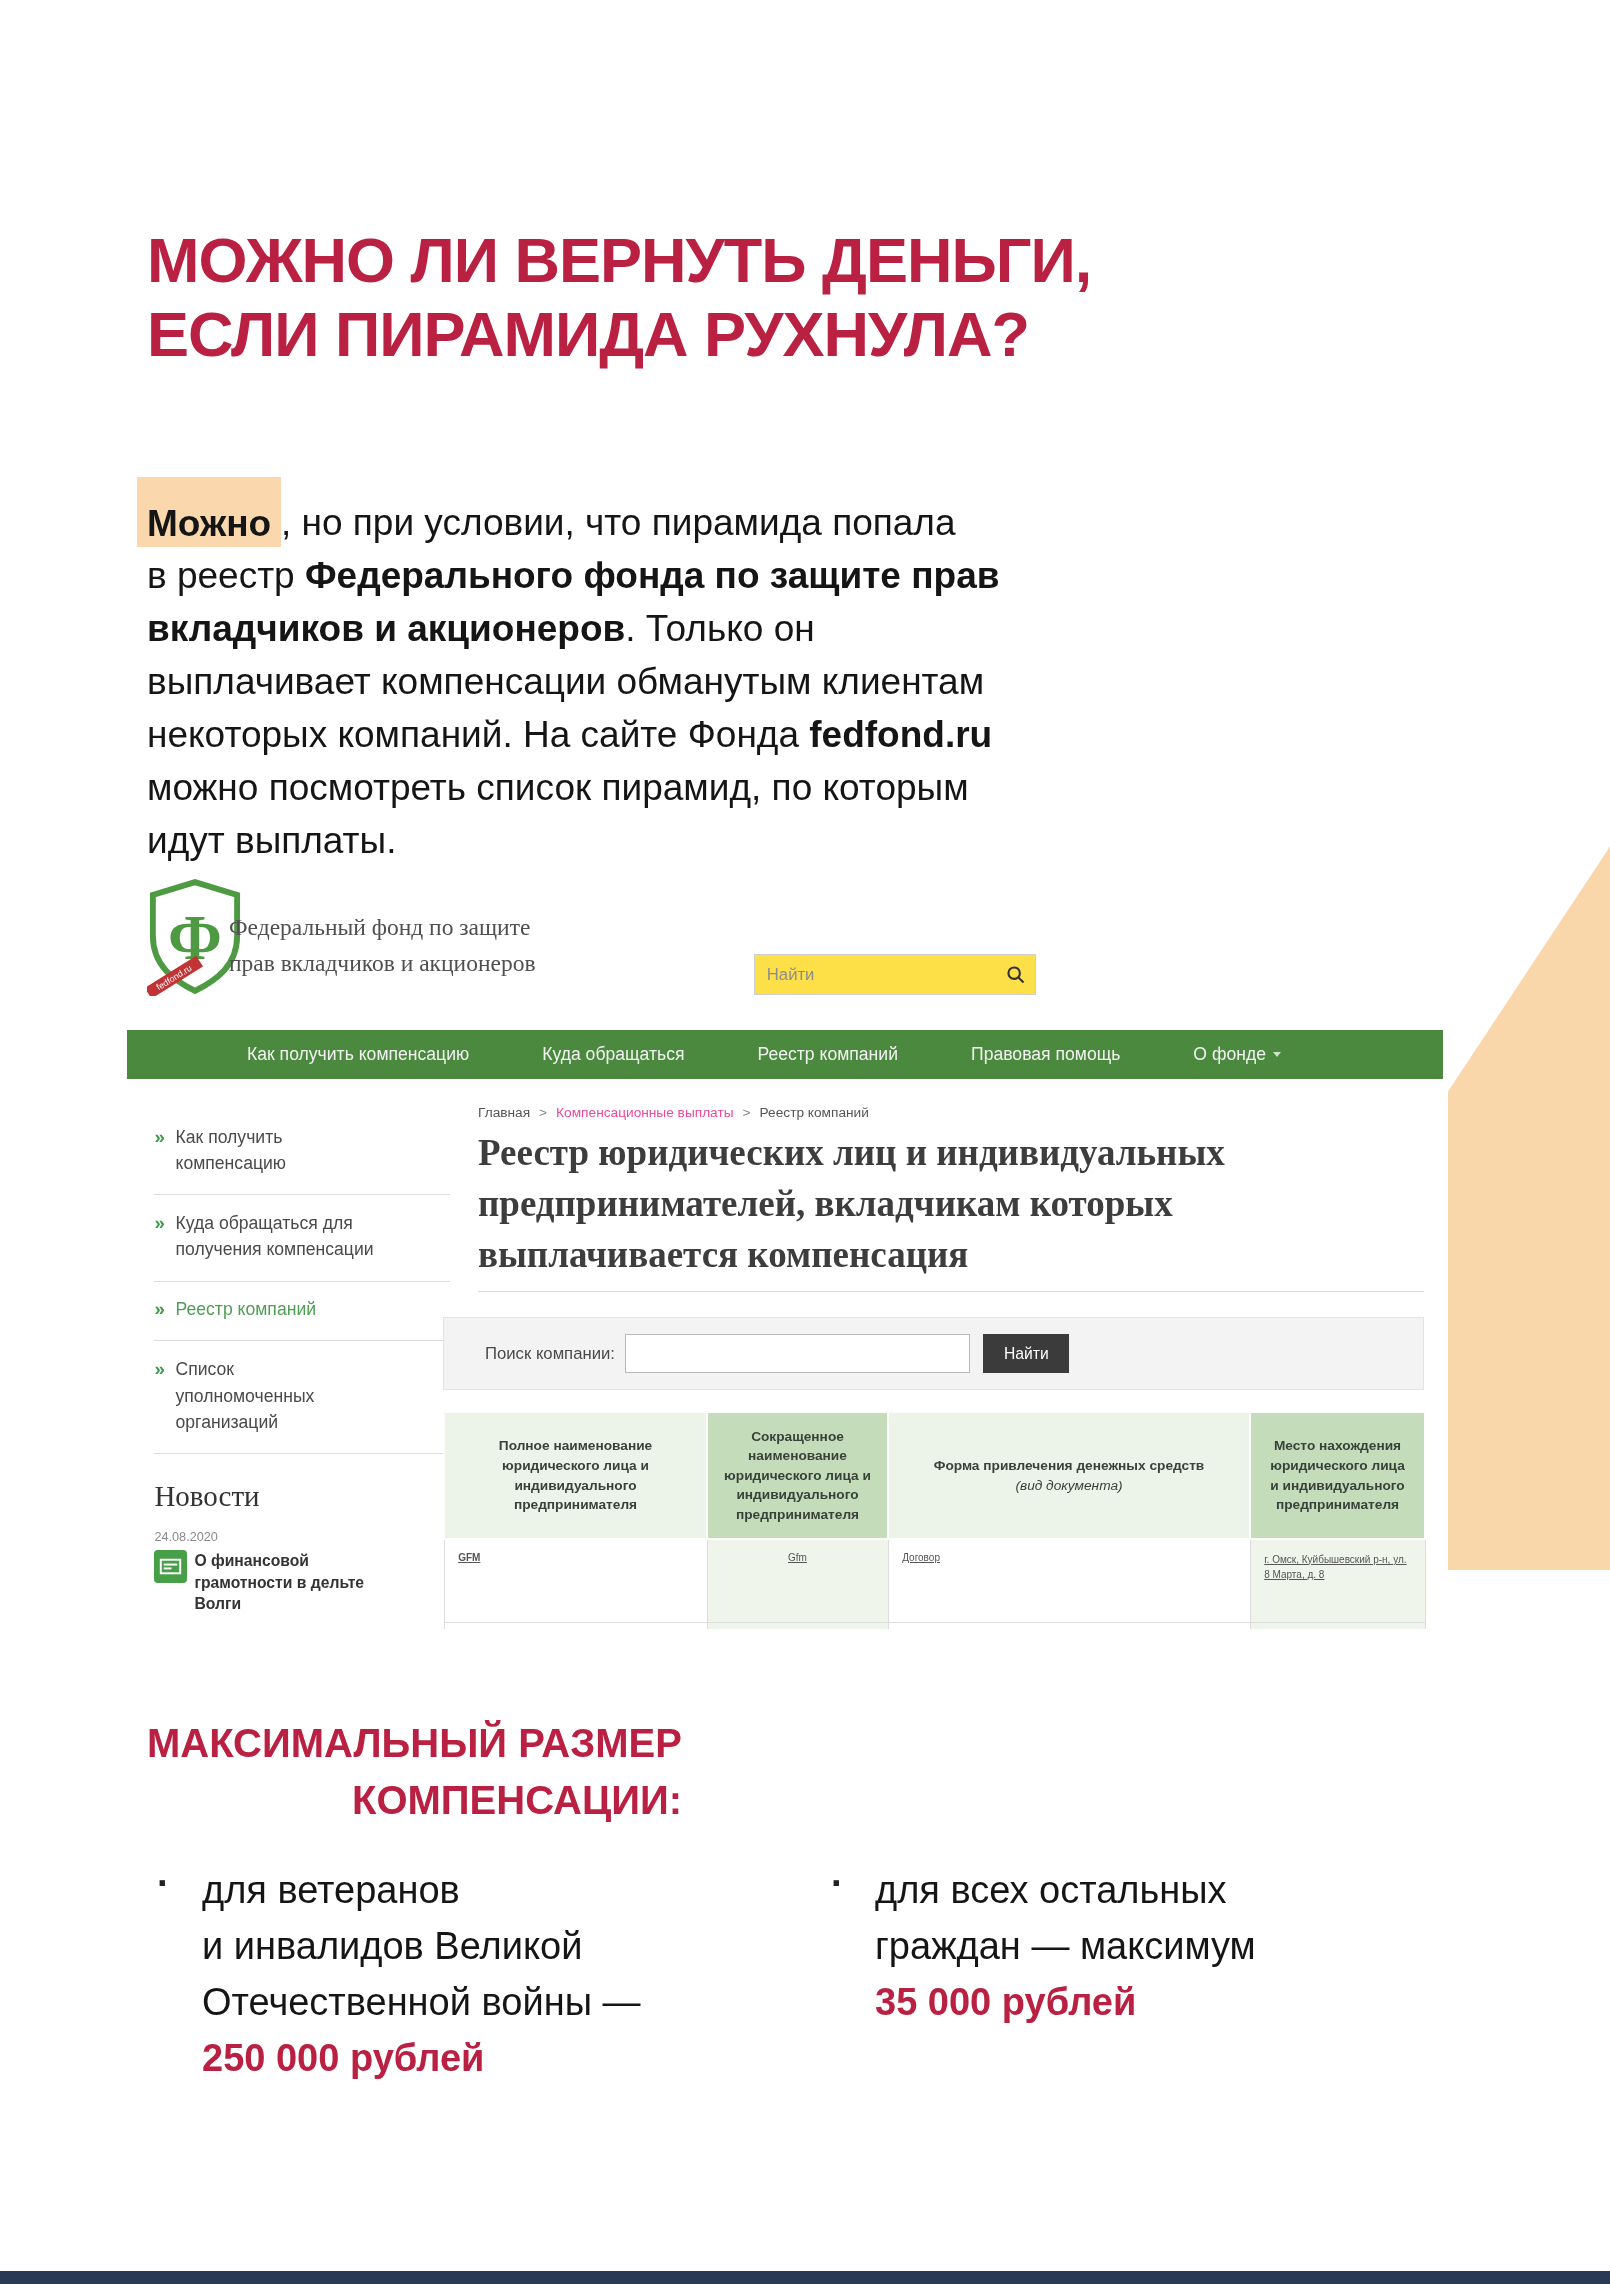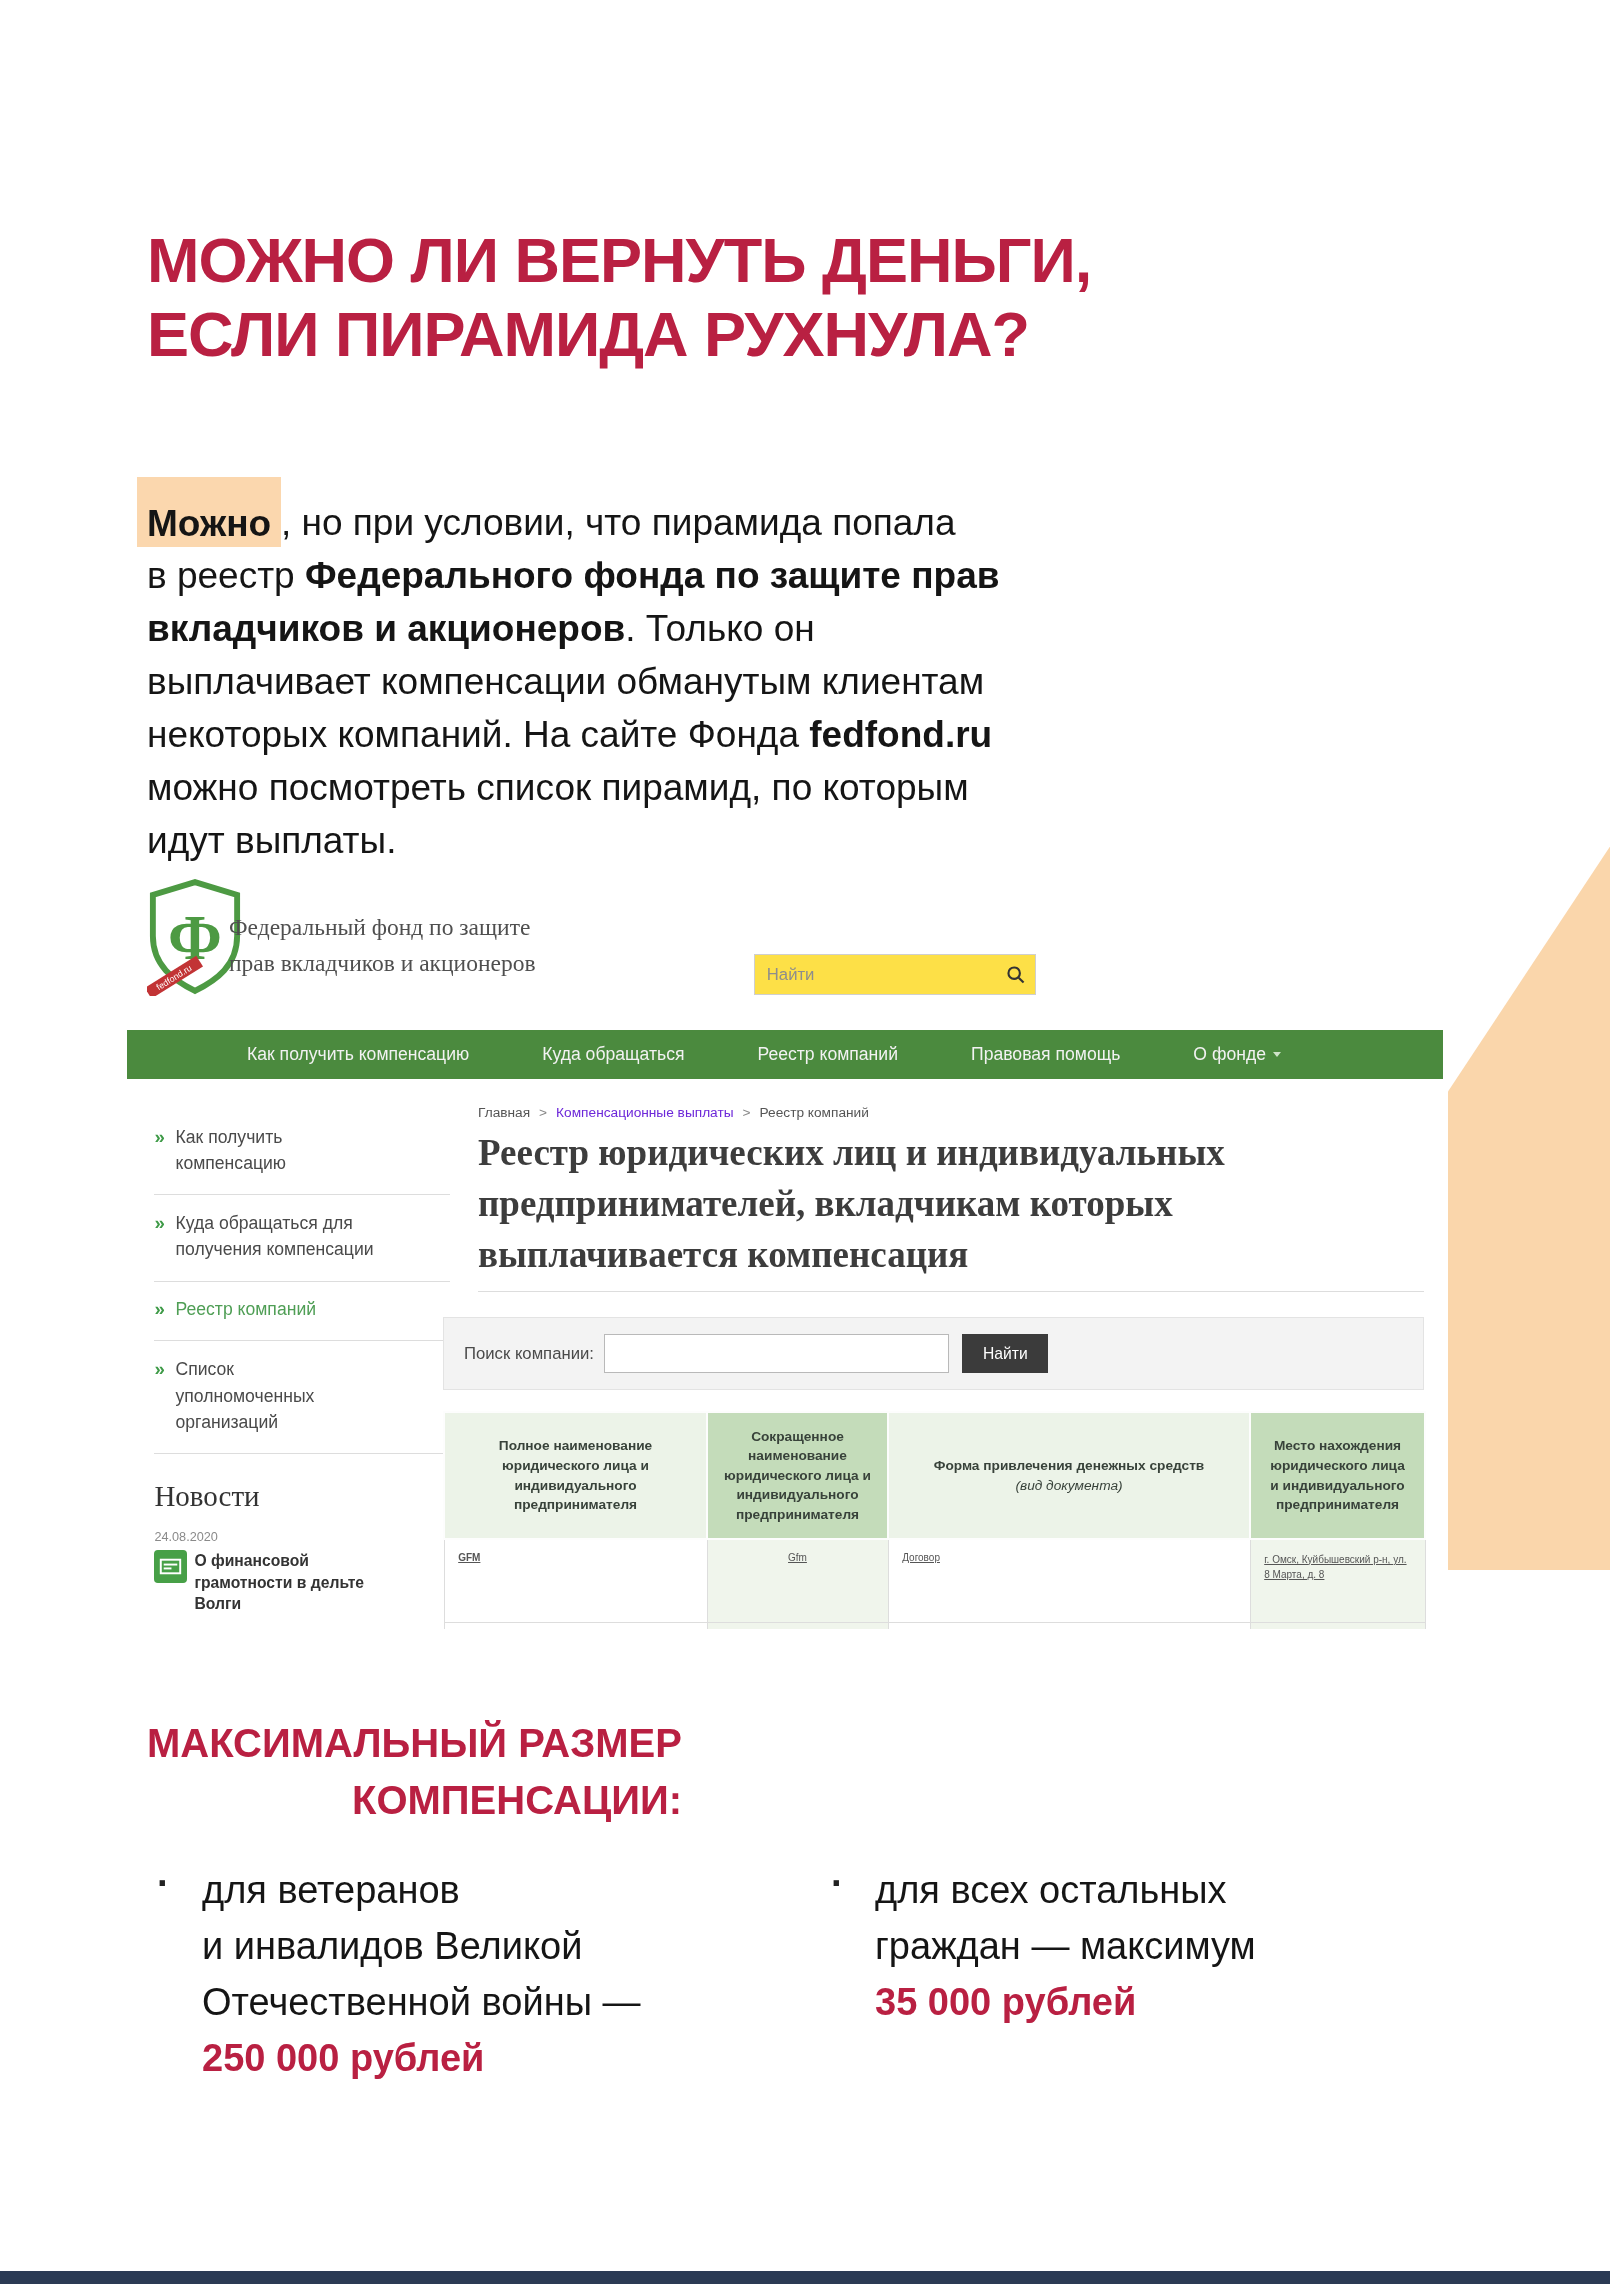--- a/index.html
+++ b/index.html
@@ -47,27 +47,27 @@
   .sb-item span.lbl{display:block;width:201px;}
   .news-h{font-family:"Liberation Serif",serif;font-size:29px;color:#333;margin-top:25.5px;}
   .news-date{font-size:12.7px;color:#8a8a8a;margin-top:17.6px;}
   .news-item{display:flex;gap:7px;margin-top:5.9px;}
   .news-title{font-size:15.7px;line-height:21.6px;font-weight:700;color:#333;width:208px;cursor:pointer;}
   .news-text{font-size:15.7px;line-height:27.4px;color:#7d7d7d;width:245px;margin-top:9.8px;}
 
   
   .crumbs{left:351px;top:235px;font-size:13.7px;color:#555;display:flex;gap:9px;align-items:center;}
   .crumbs .sep{color:#888;}
-  .crumbs .link-green{color:#6d28d9;cursor:pointer;}
+  .crumbs .link-green{color:#ec4899;cursor:pointer;}
   .crumbs .crumb{cursor:pointer;}
   .mh1{left:351px;top:257px;width:902px;font-family:"Liberation Serif",serif;font-size:37px;
     line-height:51px;font-weight:700;color:#3d3d3d;}
   .mhr{left:351px;top:421px;width:946px;height:1px;background:#ddd;}
   .spanel{left:316px;top:447px;width:981px;height:73px;background:#f3f3f3;border:1px solid #e3e3e3;
-    box-sizing:border-box;display:flex;align-items:center;padding-left:20px;}
+    box-sizing:border-box;display:flex;align-items:center;padding-left:41px;}
   .spanel label{font-size:16.7px;color:#4a4a4a;}
   .spanel input{width:345px;height:39px;border:1px solid #b9b9b9;margin-left:9.8px;outline:none;
     font-size:15.7px;padding:0 7.8px;box-sizing:border-box;}
   .sbtn{width:86px;height:39px;background:#3b3b3b;color:#fff;font-size:15.7px;border:none;
     margin-left:13.7px;cursor:pointer;font-family:"Liberation Sans",sans-serif;}
 
   
   .rtable{left:316px;top:541px;width:981px;border-collapse:collapse;table-layout:fixed;
     border:1px solid #ccc;}
   .rtable th{font-size:13.7px;line-height:19.6px;font-weight:700;color:#38423a;text-align:center;

